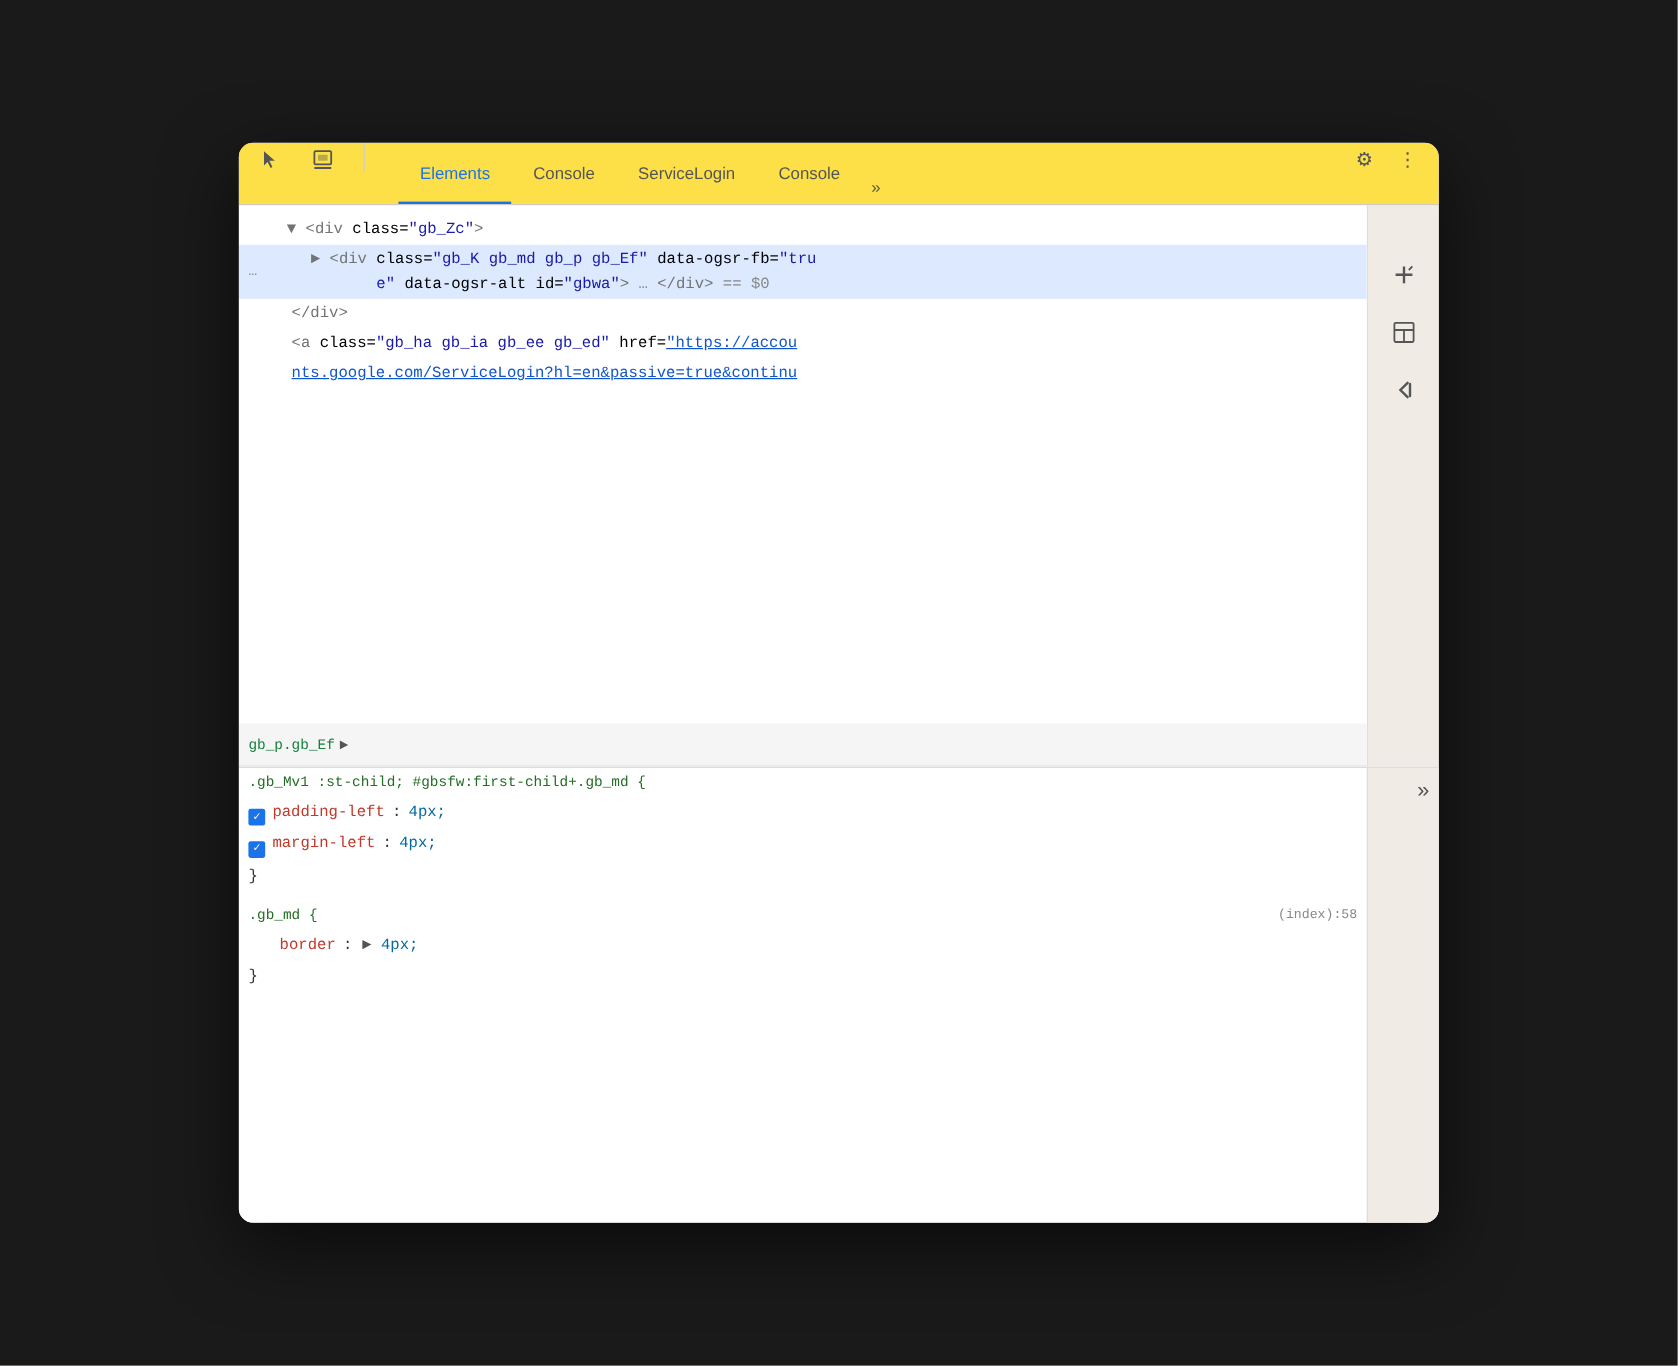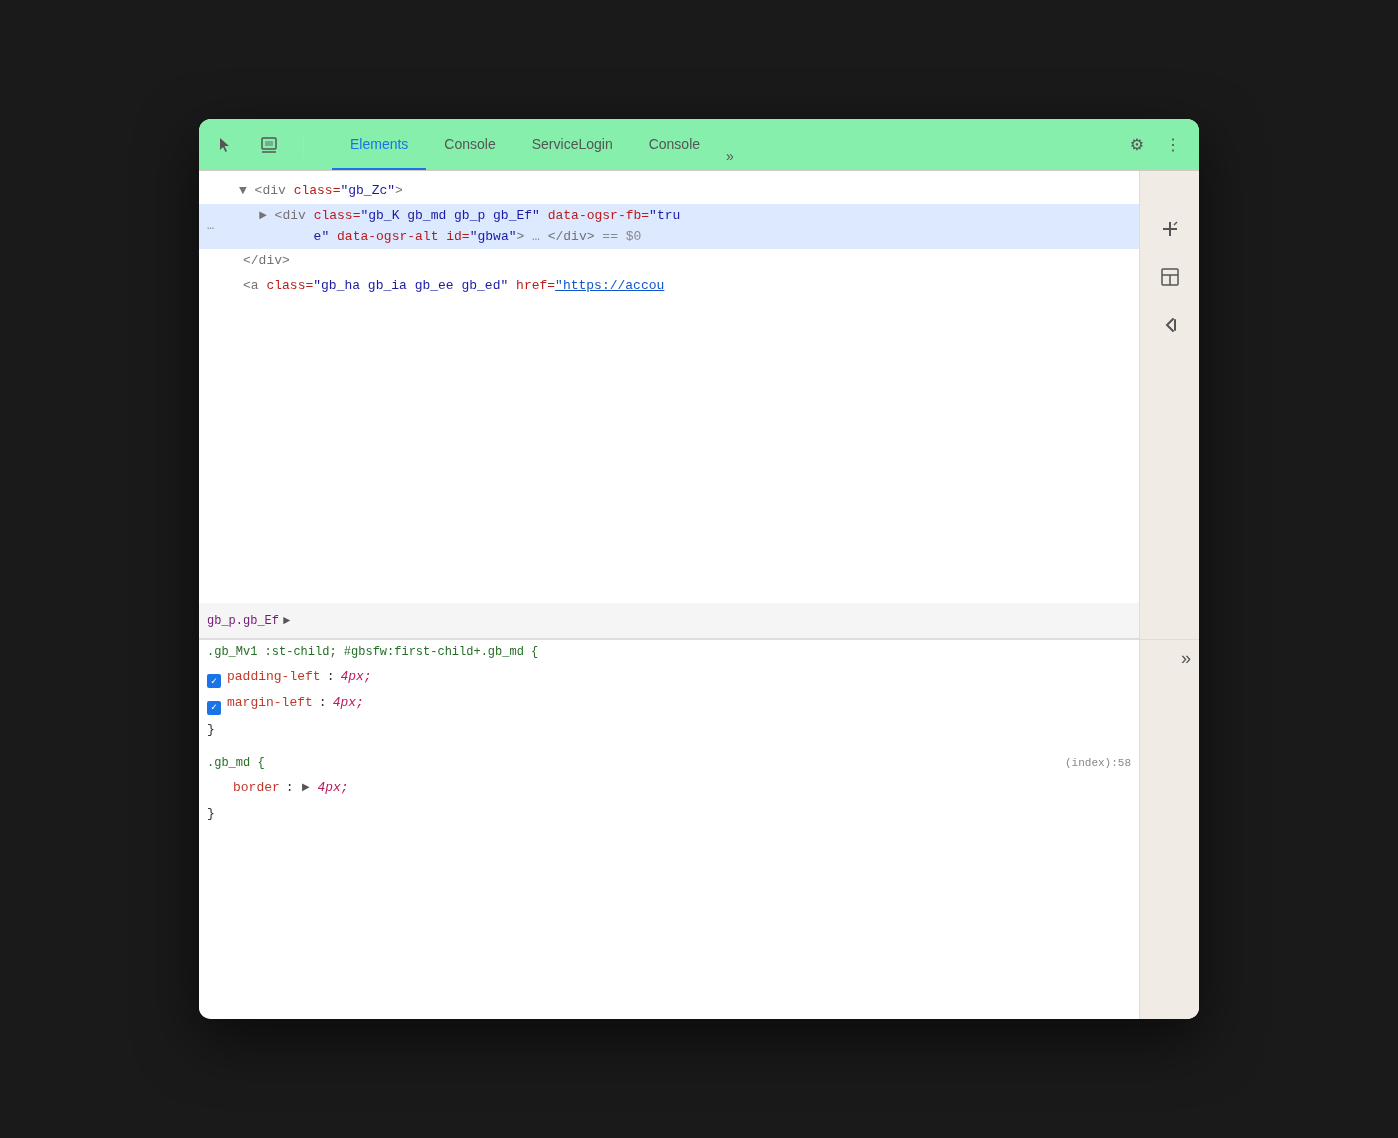--- a/index.html
+++ b/index.html
@@ -54,24 +54,24 @@
     .title-text {
       flex: 1;
       text-align: center;
       font-size: 14px;
       color: #333;
       font-weight: 500;
     }
 
     
     .toolbar {
-      background: #86efac;
+      background: #fde047;
       height: 52px;
       display: flex;
-      align-items: center;
+      align-items: flex-start;
       padding: 0 12px;
       border-bottom: 1px solid #d0cbc4;
       gap: 16px;
       flex-shrink: 0;
     }
 
     .toolbar-icon {
       width: 28px;
       height: 28px;
       display: flex;
@@ -168,21 +168,21 @@
     .html-line .three-dots {
       color: #888;
       position: absolute;
       left: 8px;
       top: 50%;
       transform: translateY(-50%);
       font-size: 12px;
     }
 
     .tag { color: #737373; }
-    .attr-name { color: #b91c1c; }
+    .attr-name { color: #000000; }
     .attr-value { color: #1a1aa6; }
     .link-value { color: #1155cc; text-decoration: underline; }
     .dollar { color: #888; }
 
     
     .lower-panel {
       height: 380px;
       background: #fff;
       border-top: 1px solid #ddd;
       display: flex;
@@ -201,21 +201,21 @@
       padding: 2px 8px;
       white-space: nowrap;
       line-height: 1.7;
       display: flex;
       align-items: flex-end;
       gap: 6px;
     }
 
     .css-selector { color: #236e25; font-size: 12px; }
     .css-prop { color: #c0392b; }
-    .css-value { color: #be185d; font-style: italic; }
+    .css-value { color: #0369a1; }
     .css-plain { color: #333; }
 
     .css-line-wrapper {
       position: relative;
       display: flex;
       justify-content: space-between;
       align-items: center;
     }
 
     .css-left { flex: 1; }
@@ -278,21 +278,21 @@
       align-items: center;
       padding: 0 8px;
       font-family: 'Menlo', 'Monaco', 'Courier New', monospace;
       font-size: 12px;
       color: #555;
       gap: 4px;
       flex-shrink: 0;
     }
 
     .breadcrumb-item {
-      color: #701a75;
+      color: #15803d;
     }
 
     .arrow-right {
       color: #555;
       font-size: 12px;
     }
 
     
     .panels-wrapper {
       flex: 1;
@@ -376,20 +376,23 @@
 
             <div class="html-line" style="padding-left: 44px;">
               <span class="tag">&lt;/div&gt;</span>
             </div>
 
             <div class="html-line" style="padding-left: 44px;">
               <span class="tag">&lt;a</span>
               <span class="attr-name"> class=</span><span class="attr-value">"gb_ha gb_ia gb_ee gb_ed"</span>
               <span class="attr-name"> href=</span><span class="link-value">"https://accou</span>
             </div>
+            <div class="html-line" style="padding-left: 44px; color: #1155cc;">
+              <span class="link-value">nts.google.com/ServiceLogin?hl=en&amp;passive=true&amp;continu</span>
+            </div>
           </div>
 
           <div class="breadcrumb-bar">
             <span class="breadcrumb-item">gb_p.gb_Ef</span>
             <span class="arrow-right">►</span>
           </div>
 
           <div style="position: relative; flex: 0 0 0;">
             
           </div>

